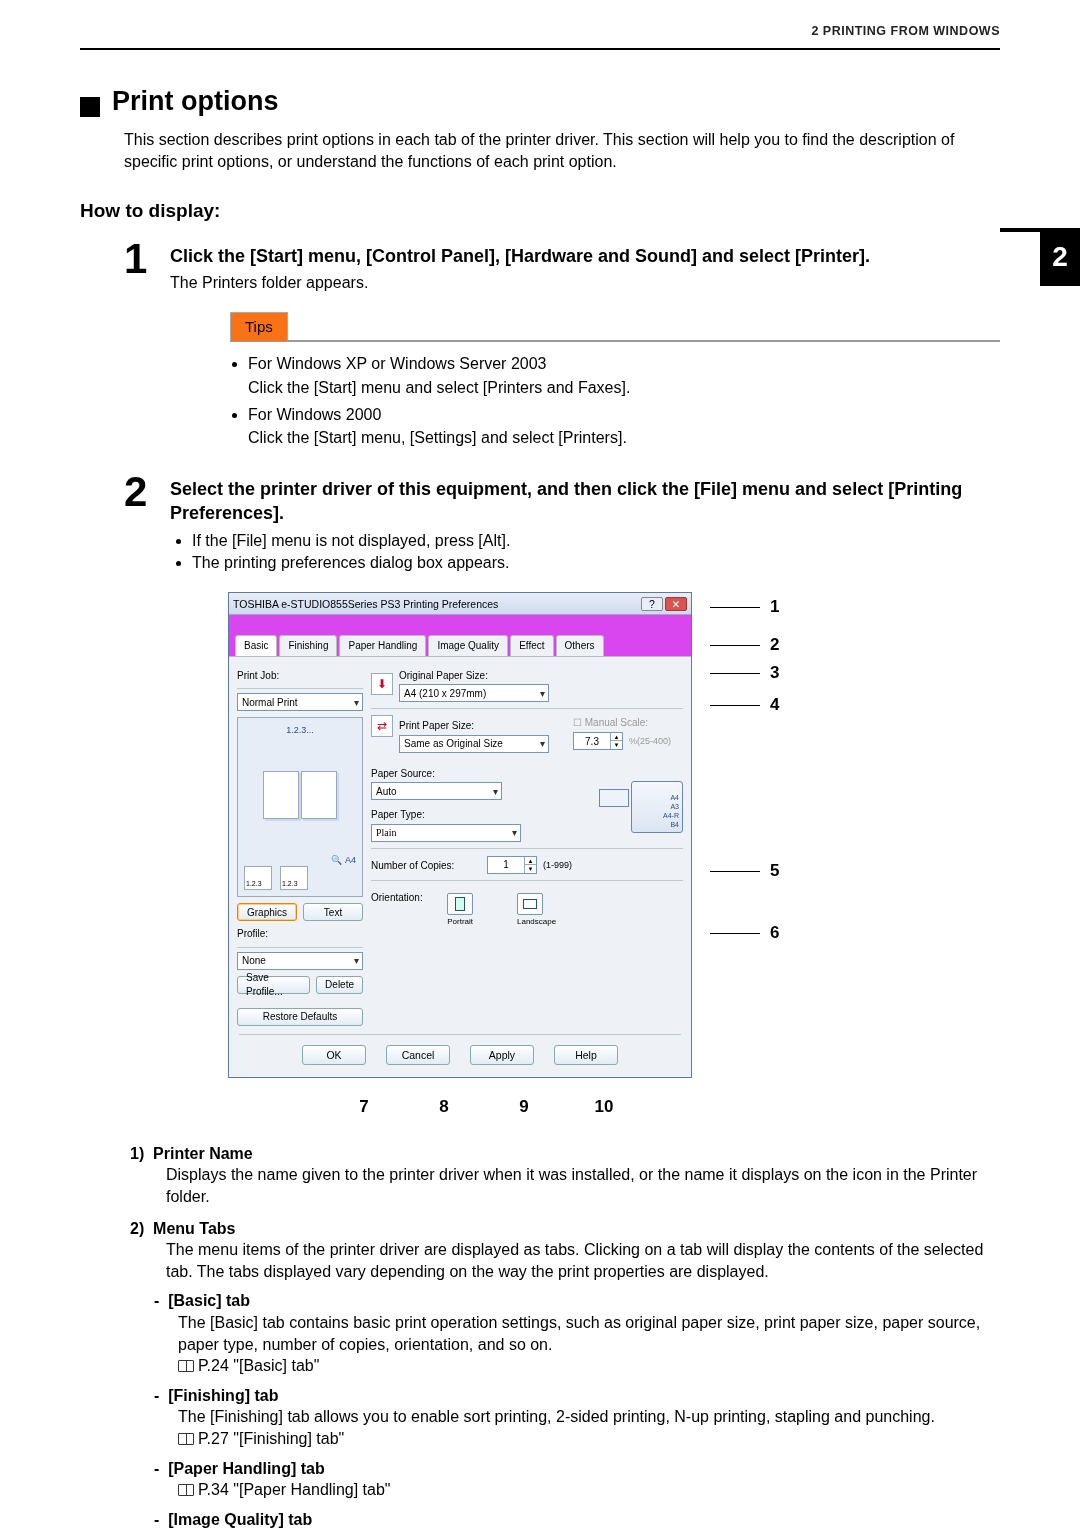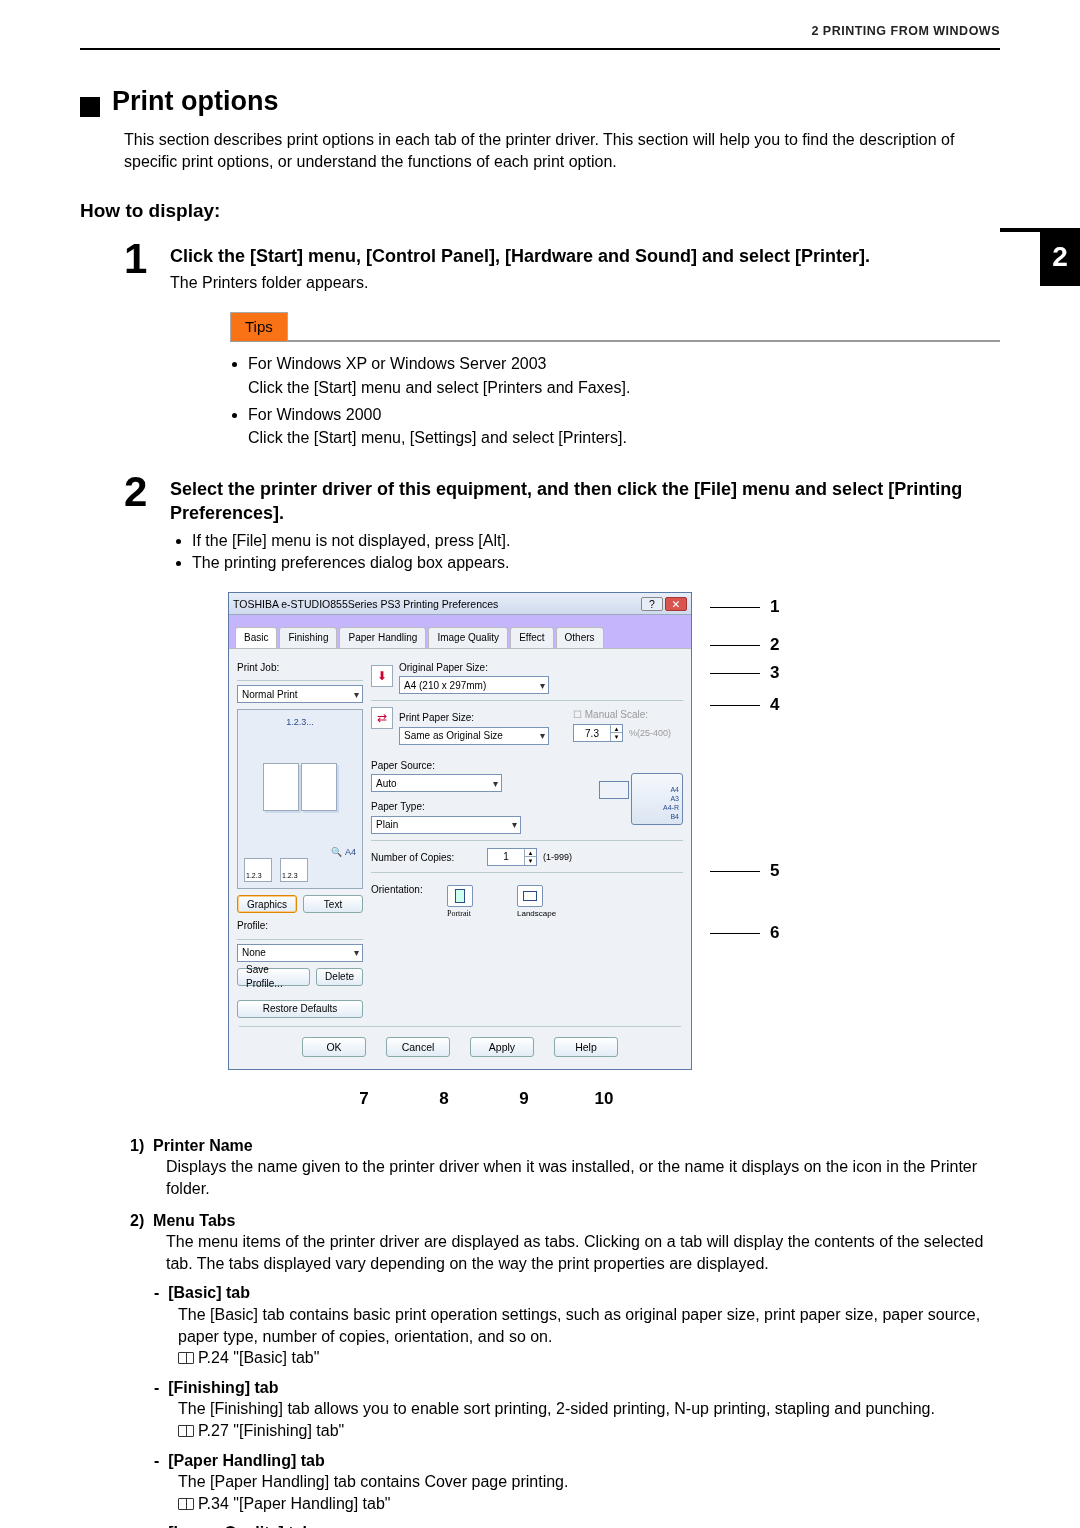--- a/index.html
+++ b/index.html
@@ -24,21 +24,21 @@
   .bul-list { list-style: disc; margin-left: 18px; font-size: 16px; line-height: 1.45; }
   .bul-list li { margin-bottom: 4px; }
   .sub-bul { list-style: disc; margin-left: 22px; font-size: 16px; line-height: 1.4; }
   .screenshot-wrap { margin: 18px 0 18px 58px; display: flex; align-items: flex-start; gap: 18px; }
   .dialog { width: 464px; border: 1px solid #5a7aa5; background: #eef1f6; font-size: 11px; position: relative; }
   .titlebar { height: 22px; background: linear-gradient(#e8eef8,#cfdaee); border-bottom: 1px solid #9ab; display: flex; align-items: center; justify-content: space-between; padding: 0 4px; font-size: 10.5px; }
   .titlebar .tbtns { display: flex; gap: 2px; }
   .tbtn { width: 22px; height: 14px; border: 1px solid #888; border-radius: 2px; display: inline-block; text-align: center; line-height: 12px; }
   .tbtn.close { background: #d9534f; color: #fff; border-color: #a33; }
   .tbtn.help { background: #e8eef8; }
-  .tabstrip { display: flex; background: #c4b5fd; border-bottom: 1px solid #bbb; padding: 12px 6px 0 6px; gap: 0; font-size: 10px; }
+  .tabstrip { display: flex; background: #d946ef; border-bottom: 1px solid #bbb; padding: 20px 6px 0 6px; gap: 0; font-size: 10px; }
   .tab { padding: 3px 8px; border: 1px solid #bbb; border-bottom: none; background: #fff; border-radius: 3px 3px 0 0; margin-right: 2px; }
   .tab.inactive { background: #eef1f6; }
   .panel { display: flex; padding: 8px 8px 8px 8px; gap: 8px; }
   .leftcol { width: 126px; }
   .rightcol { flex: 1; }
   .fieldlabel { font-size: 10px; margin: 4px 0 2px 0; }
   .select { width: 100%; height: 18px; border: 1px solid #7a94b8; background: #fff; font-size: 10px; padding: 0 14px 0 4px; position: relative; display: flex; align-items: center; }
   .select::after { content: "▾"; position: absolute; right: 3px; font-size: 10px; color: #333; }
   .preview { margin-top: 6px; width: 126px; height: 180px; border: 1px solid #9ab; background: #e6edf7; display: flex; flex-direction: column; align-items: center; justify-content: space-between; padding: 6px; }
   .preview .top123 { font-size: 9px; color: #2a4a8a; }
@@ -223,21 +223,21 @@
                   </div>
                 </div>
 
                 <div class="row" style="margin-top:10px; align-items:flex-start;">
                   <div style="flex:1;">
                     <div class="fieldlabel">Paper Source:</div>
                     <div class="select" style="width:131px;">
                         <span>Auto</span>
                       </div>
                     <div class="fieldlabel" style="margin-top:8px;">Paper Type:</div>
-                    <div class="select" style="width:150px;">
+                    <div class="select" style="width:150px;font-family:Liberation Serif, serif;">
                         <span>Plain</span>
                       </div>
                   </div>
                   <div style="width:90px; height:70px; position:relative;">
                     <div style="position:absolute; right:0; bottom:0; width:52px; height:52px; border:1px solid #6a86b0; background:linear-gradient(#f5f8fc,#dbe5f2); border-radius:3px;"></div>
                     <div style="position:absolute; right:54px; bottom:26px; width:30px; height:18px; border:1px solid #6a86b0; background:#eef3fa;"></div>
                     <div style="position:absolute; right:4px; bottom:4px; font-size:7px; line-height:9px; text-align:right; color:#2a4a8a;">
                       <div>A4</div>
                       <div>A3</div>
                       <div>A4-R</div>
@@ -254,21 +254,21 @@
                         <span>▴</span>
                         <span style="border-bottom:none;">▾</span>
                       </span>
                   </div>
                   <span style="font-size:9px;">(1-999)</span>
                 </div>
                 <div class="hr"></div>
                 <div class="row" style="align-items:flex-start;">
                   <div class="fieldlabel" style="flex:0 0 70px;">Orientation:</div>
                   <div class="orient-row" style="gap:44px;">
-                    <div style="text-align:left;font-family:Liberation Serif, serif;">
+                    <div style="text-align:right;">
                       <div class="orient-btn">
                         <span style="display:inline-block;width:10px;height:14px;border:1px solid #2a4a8a;background:#cfe;"></span>
                       </div>
                       <div style="font-size:8px;margin-top:2px;">Portrait</div>
                     </div>
                     <div style="text-align:center;">
                       <div class="orient-btn">
                         <span style="display:inline-block;width:14px;height:10px;border:1px solid #2a4a8a;background:#fff;"></span>
                       </div>
                       <div style="font-size:8px;margin-top:2px;">Landscape</div>
@@ -317,21 +317,20 @@
       <div class="sub-items">
         <div class="shead">-&nbsp;&nbsp;[Basic] tab</div>
         <div class="sbody">The [Basic] tab contains basic print operation settings, such as original paper size, print paper size, paper source, paper type, number of copies, orientation, and so on.</div>
         <div class="sbody"><span class="book-icon"></span><span>P.24 "[Basic] tab"</span></div>
 
         <div class="shead">-&nbsp;&nbsp;[Finishing] tab</div>
         <div class="sbody">The [Finishing] tab allows you to enable sort printing, 2-sided printing, N-up printing, stapling and punching.</div>
         <div class="sbody"><span class="book-icon"></span><span>P.27 "[Finishing] tab"</span></div>
 
         <div class="shead">-&nbsp;&nbsp;[Paper Handling] tab</div>
-        <div class="sbody">The [Paper Handling] tab contains Cover page printing.</div>
         <div class="sbody"><span class="book-icon"></span><span>P.34 "[Paper Handling] tab"</span></div>
 
         <div class="shead">-&nbsp;&nbsp;[Image Quality] tab</div>
 
       </div>
     </div>
   </div>
 
 </div>
 

